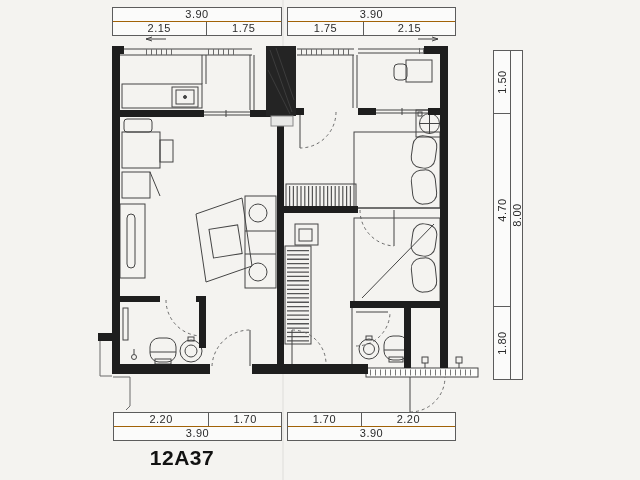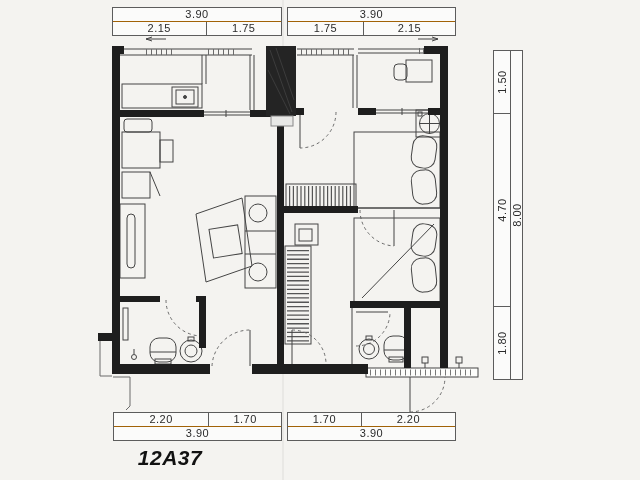--- a/index.html
+++ b/index.html
@@ -316,15 +316,15 @@
           <span>1.80</span>
         </div>
     </div>
     <div class="vcol" style="width:12px;">
       <div class="vcell" style="flex:1;">
           <span>8.00</span>
         </div>
     </div>
   </div>
 
-  <div class="unit-label" style="left:110px;font-style:italic;">12A37</div>
+  <div class="unit-label" style="left:122px;">12A37</div>
 
 </div>
 
 </body></html>

